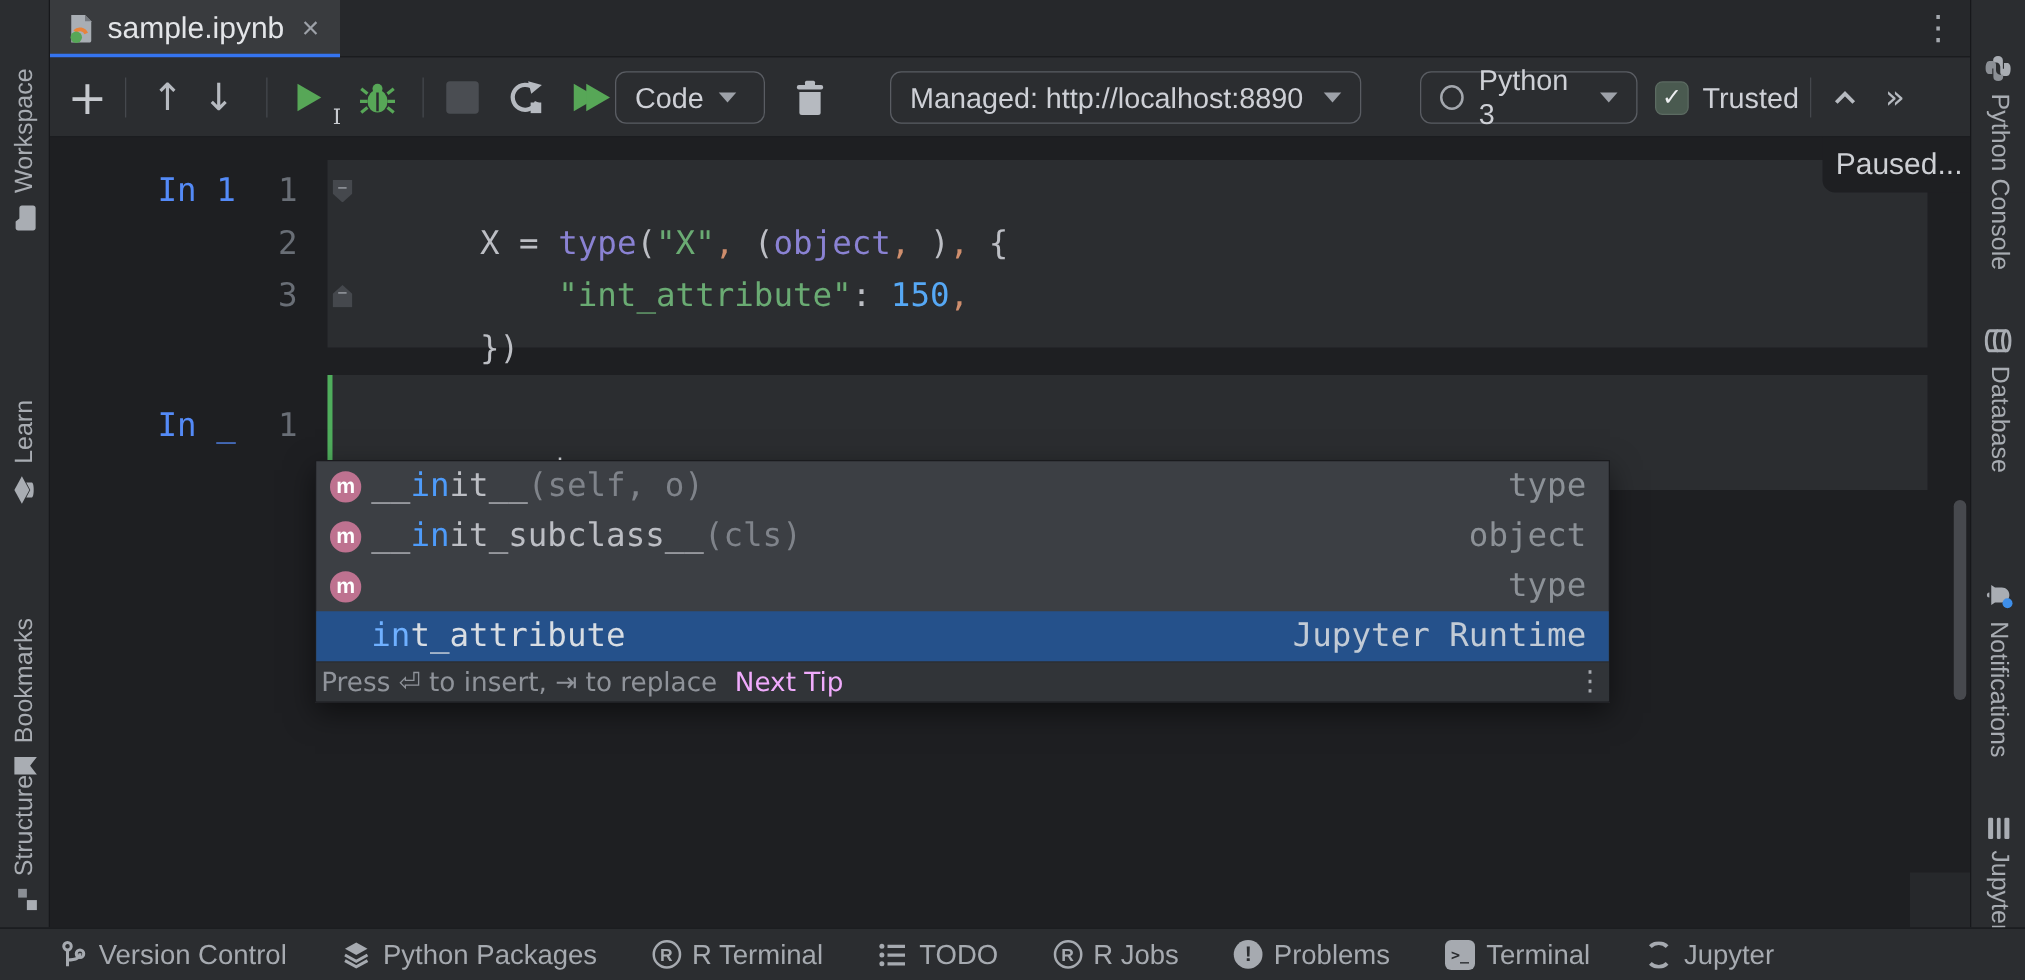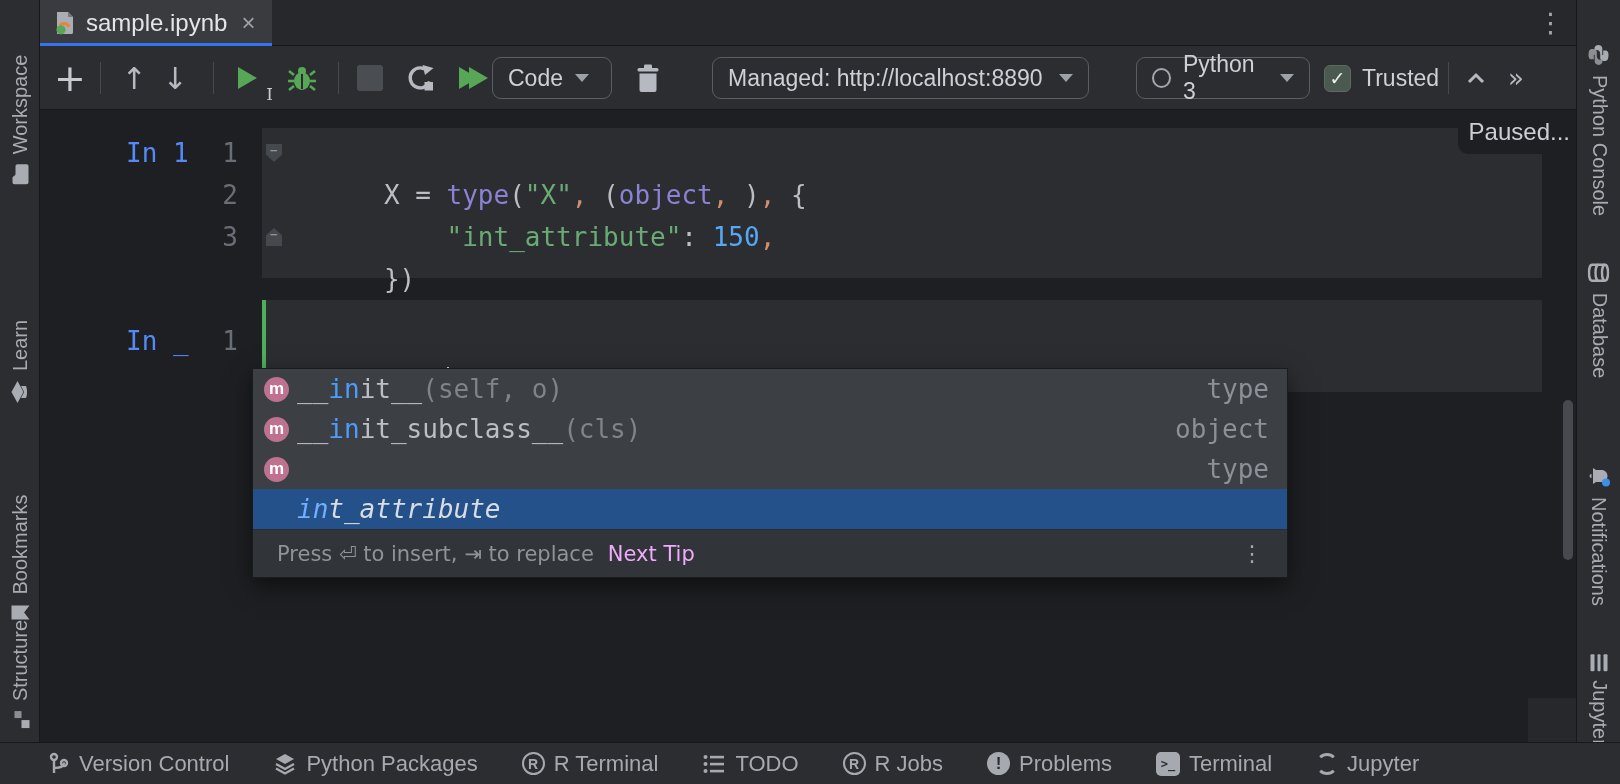--- a/index.html
+++ b/index.html
@@ -85,28 +85,28 @@
 
   
   .popup { position:absolute; left:212px; top:258px; width:1036px; background:#3C3F44;
            border:1px solid #1A1B1E; box-shadow:0 8px 22px rgba(0,0,0,.5); z-index:5; }
   .pr { position:relative; height:40px; display:flex; align-items:center; font-size:26px; }
   .pr.sel { background:#25518B; }
   .pic { position:absolute; left:11px; width:25px; height:25px; border-radius:50%; background:#BE7290;
          color:#FFF; font-size:17px; font-weight:bold; display:flex; align-items:center; justify-content:center;
          font-family:"Liberation Sans",sans-serif; }
   .pname { margin-left:44px; color:#BCBEC4; white-space:pre; }
-  .pr.sel .pname { color:#D8DDE3;font-style:italic; }
+  .pr.sel .pname { color:#D8DDE3; }
   .match { color:#4E9BFA; }
   .pr.sel .match { color:#6FB0FF; }
   .params { color:#7F838A; }
   .ptail { margin-left:auto; margin-right:18px; color:#8C9197; font-size:26px; }
   .pr.sel .ptail { color:#C2CBD6; }
-  .phint { height:48px; background:#313438; border-top:1px solid #2A2C30; display:flex; align-items:center;
-           padding:0 24px; font-family:"DejaVu Sans",sans-serif; font-size:21px; color:#8F939A; }
+  .phint { height:32px; background:#313438; border-top:1px solid #2A2C30; display:flex; align-items:center;
+           padding:0 4px; font-family:"DejaVu Sans",sans-serif; font-size:21px; color:#8F939A; }
   .plink { color:#f0abfc; margin-left:14px; text-decoration:none; }
   .phint .kebab { margin-left:auto; font-size:22px; }
 
   
   .statusbar { position:absolute; left:0; top:742px; width:1620px; height:42px; background:#2B2D30;
                border-top:1px solid #17181B; display:flex; align-items:center; padding-left:48px; gap:44px; }
   .sbitem { display:flex; align-items:center; gap:9px; color:#A6AAB0; font-size:22px; white-space:nowrap; }
   .rcirc { width:23px; height:23px; border:2.5px solid #A6AAB0; border-radius:50%; color:#A6AAB0;
            font-size:14px; font-weight:bold; display:flex; align-items:center; justify-content:center; }
   .probcirc { width:23px; height:23px; background:#A6AAB0; border-radius:50%; color:#2B2D30;
@@ -364,20 +364,21 @@
         <span class="pic">m</span>
         <span class="pname"><span>__</span><span class="match">in</span><span>it_subclass__</span><span class="params">(cls)</span></span>
         <span class="ptail">object</span>
       </div>
       <div class="pr">
         <span class="pic">m</span>
         <span class="ptail">type</span>
       </div>
       <div class="pr sel">
         <span class="pname"><span class="match">in</span><span>t_attribute</span></span>
+        <span class="ptail">Jupyter Runtime</span>
       </div>
       <div class="phint">
         <span>Press ⏎ to insert, ⇥ to replace</span>
         <a href="#" class="plink">Next Tip</a>
         <span class="kebab">⋮</span>
       </div>
     </div>
 
     <div class="scrollthumb"></div>
   </div>

